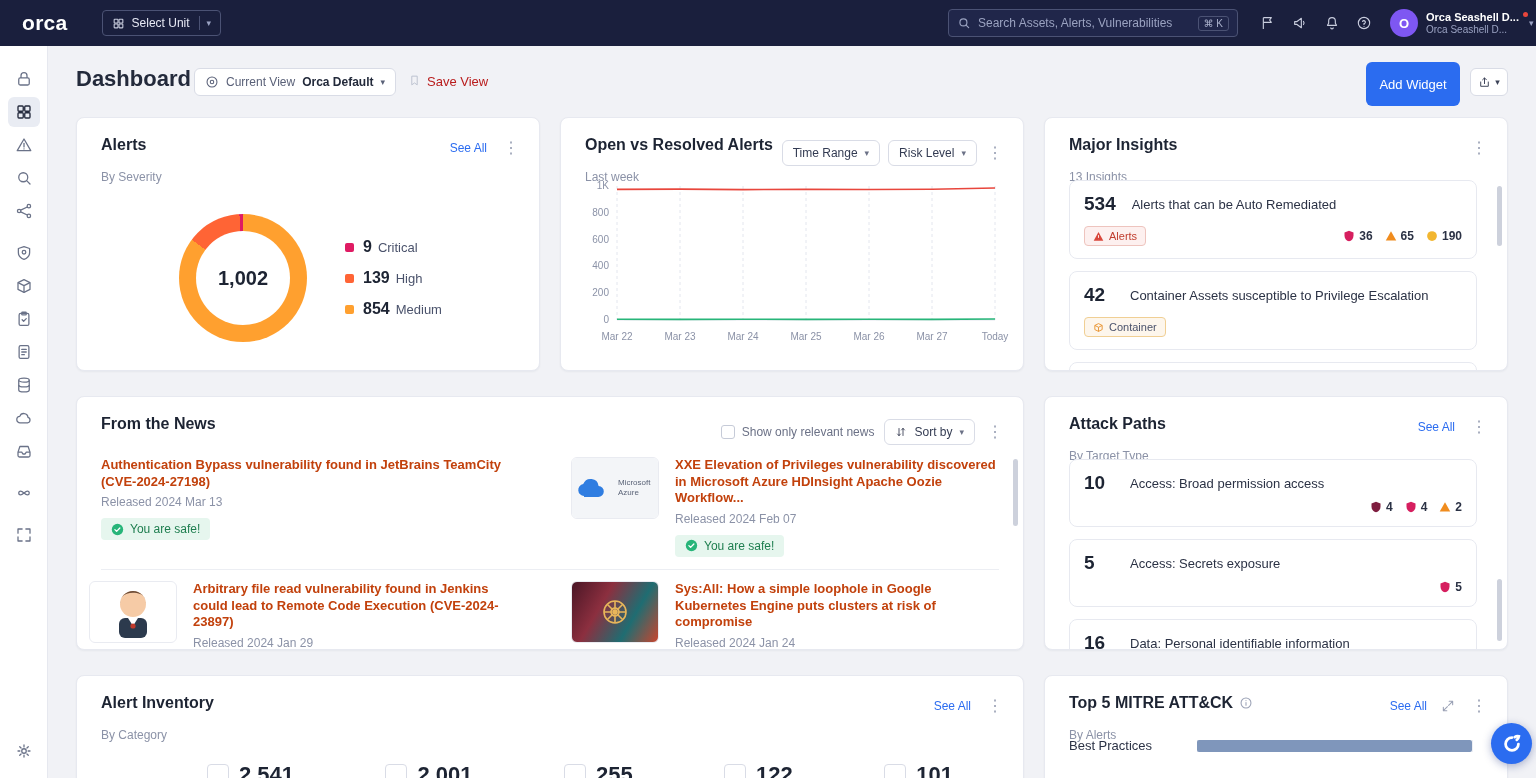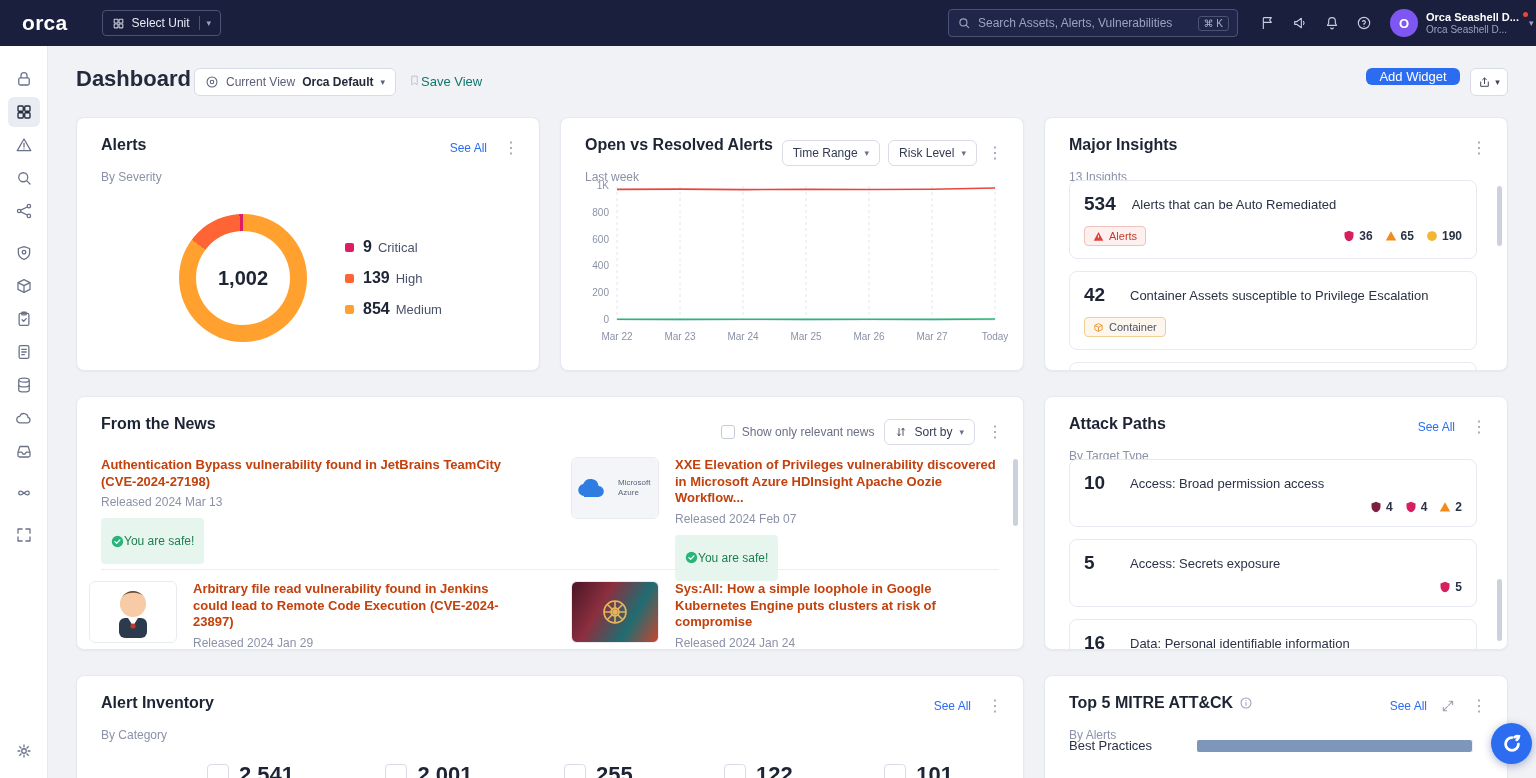--- a/index.html
+++ b/index.html
@@ -31,22 +31,22 @@
   .side-icon.active{background:#e9ecf3;color:#252b3e}
   .side-gap{height:9px}
   .side-bottom{margin-top:auto;margin-bottom:12px}
 
   
   .main{position:absolute;left:48px;top:46px;width:1488px;height:732px;background:#f1f2f6}
   .page-title{position:absolute;left:28px;top:20px;font-size:22px;font-weight:600;color:#232a3b}
   .view-pill{position:absolute;left:146px;top:22px;height:28px;background:#fff;border:1px solid #d9dce6;border-radius:6px;display:flex;align-items:center;gap:7px;padding:0 10px;cursor:pointer}
   .view-pill .lab{font-size:12px;color:#5a6178}
   .view-pill .val{font-size:12px;font-weight:700;color:#232a3b}
-  .save-view{position:absolute;left:360px;top:28px;display:flex;align-items:flex-start;color:#0f766e;font-size:13px;cursor:pointer}
-  .add-widget{position:absolute;left:1318px;top:22px;width:94px;height:17px;background:#2b6cf0;color:#fff;font-size:13px;font-weight:500;border:none;border-radius:6px;display:flex;align-items:center;justify-content:center;cursor:pointer}
+  .save-view{position:absolute;left:360px;top:28px;display:flex;align-items:flex-start;gap:6px;color:#b91c1c;font-size:13px;cursor:pointer}
+  .add-widget{position:absolute;left:1318px;top:16px;width:94px;height:44px;background:#2b6cf0;color:#fff;font-size:13px;font-weight:500;border:none;border-radius:6px;display:flex;align-items:center;justify-content:center;cursor:pointer}
   .share-btn{position:absolute;left:1422px;top:22px;width:38px;height:28px;background:#fff;border:1px solid #d9dce6;border-radius:6px;display:flex;align-items:center;justify-content:center;gap:4px;color:#3c4257;cursor:pointer}
 
   .card{position:absolute;background:#fff;border:1px solid #e7e9f0;border-radius:8px;box-shadow:0 1px 2px rgba(20,30,60,.05);overflow:hidden}
   .card-head{display:flex;justify-content:space-between;align-items:flex-start;padding:18px 18px 0 24px}
   .card-title{font-size:16px;font-weight:700;color:#1d2433;display:flex;align-items:center;gap:6px}
   .card-sub{font-size:12px;color:#8b92a7;margin-top:16px}
   .head-right{display:flex;align-items:center;gap:14px;margin-top:4px}
   .see-all{font-size:12px;color:#2b6cf0;font-weight:500;cursor:pointer;white-space:nowrap}
   .kebab{color:#9aa1b5;font-size:16px;line-height:1;cursor:pointer;padding:0 2px}
   .filter-pill{height:26px;border:1px solid #d9dce6;border-radius:6px;background:#fff;display:flex;align-items:center;gap:7px;padding:0 10px;font-size:12px;color:#333b52;cursor:pointer;white-space:nowrap}
@@ -75,21 +75,21 @@
   .badge-orange{background:#fdf6ec;border-color:#f0cf94;color:#4a526b}
   .vscroll{position:absolute;width:5px;border-radius:3px;background:#cdd1dc;cursor:pointer}
 
   
   .check{width:14px;height:14px;border:1px solid #c6cbd8;border-radius:3px;background:#fff;cursor:pointer}
   .check-lab{font-size:12px;color:#6b7186;margin-left:7px;white-space:nowrap}
   .news-item{position:absolute;display:flex;gap:16px;width:430px;cursor:pointer}
   .thumb{width:88px;height:62px;border:1px solid #e9ebf1;border-radius:6px;flex:none;overflow:hidden;display:flex;align-items:center;justify-content:center;background:#fff}
   .news-title{font-size:13px;font-weight:700;color:#c2410c;line-height:1.28}
   .news-date{font-size:12px;color:#8b92a7;margin-top:5px}
-  .safe-badge{display:inline-flex;align-items:center;background:#e6f6ee;color:#1e7e4f;font-size:12px;font-weight:500;padding:16px 10px;border-radius:4px;margin-top:9px}
+  .safe-badge{display:inline-flex;align-items:center;gap:6px;background:#e6f6ee;color:#1e7e4f;font-size:12px;font-weight:500;padding:4px 10px;border-radius:4px;margin-top:9px}
   .news-div{position:absolute;left:24px;right:24px;top:172px;height:1px;background:#eceef3}
   .tc-mark{width:26px;height:26px;border-radius:4px;background:linear-gradient(135deg,#0cb0f2,#905cfb 55%,#f25c8a);color:#fff;font-size:9px;font-weight:700;display:flex;align-items:center;justify-content:center}
   .tc-name{font-size:11px;font-weight:700;color:#1d2433;margin-left:6px}
   .az-wrap{display:flex;align-items:center;gap:10px;background:#f3f5f8;width:100%;height:100%;justify-content:center}
   .az-name{font-size:8px;color:#5b6478;width:38px;line-height:1.2}
   .thumb-sysall{background:linear-gradient(120deg,#4a1626 0%,#8c2f3f 35%,#1f6d72 68%,#c8452e 100%)}
 
   
   .inv-stats{position:absolute;left:130px;right:70px;top:86px;display:flex;justify-content:space-between}
   .inv-item{display:flex;align-items:center;gap:10px}

